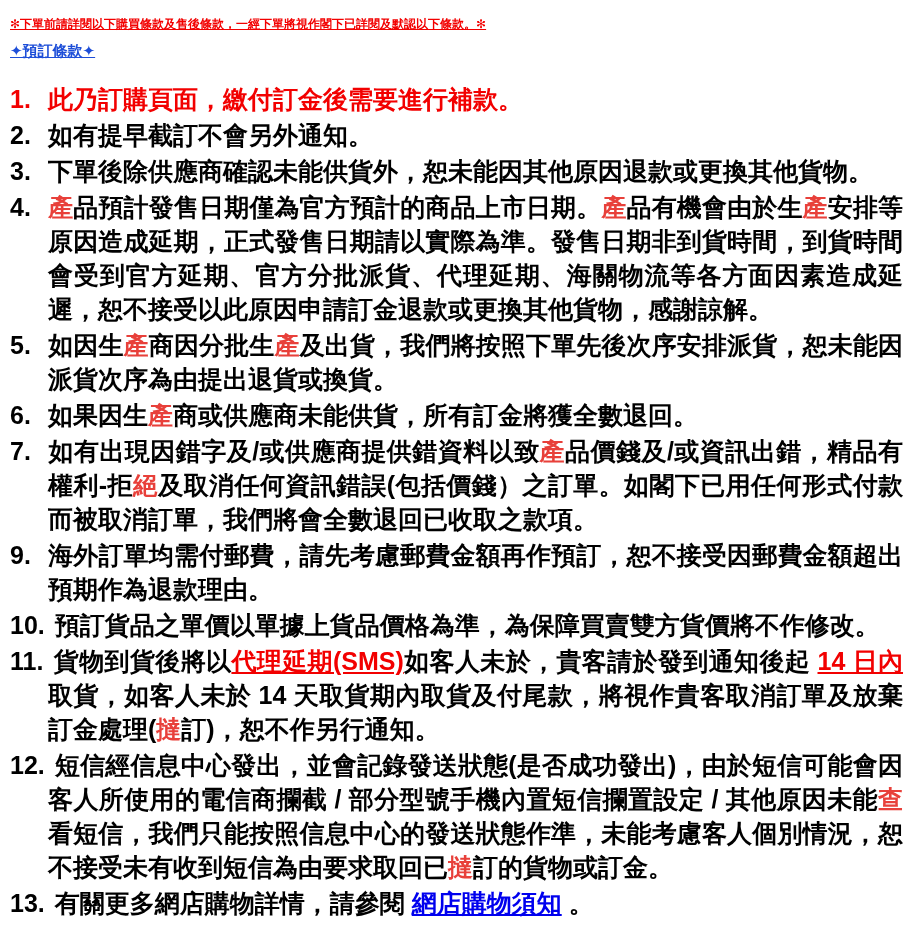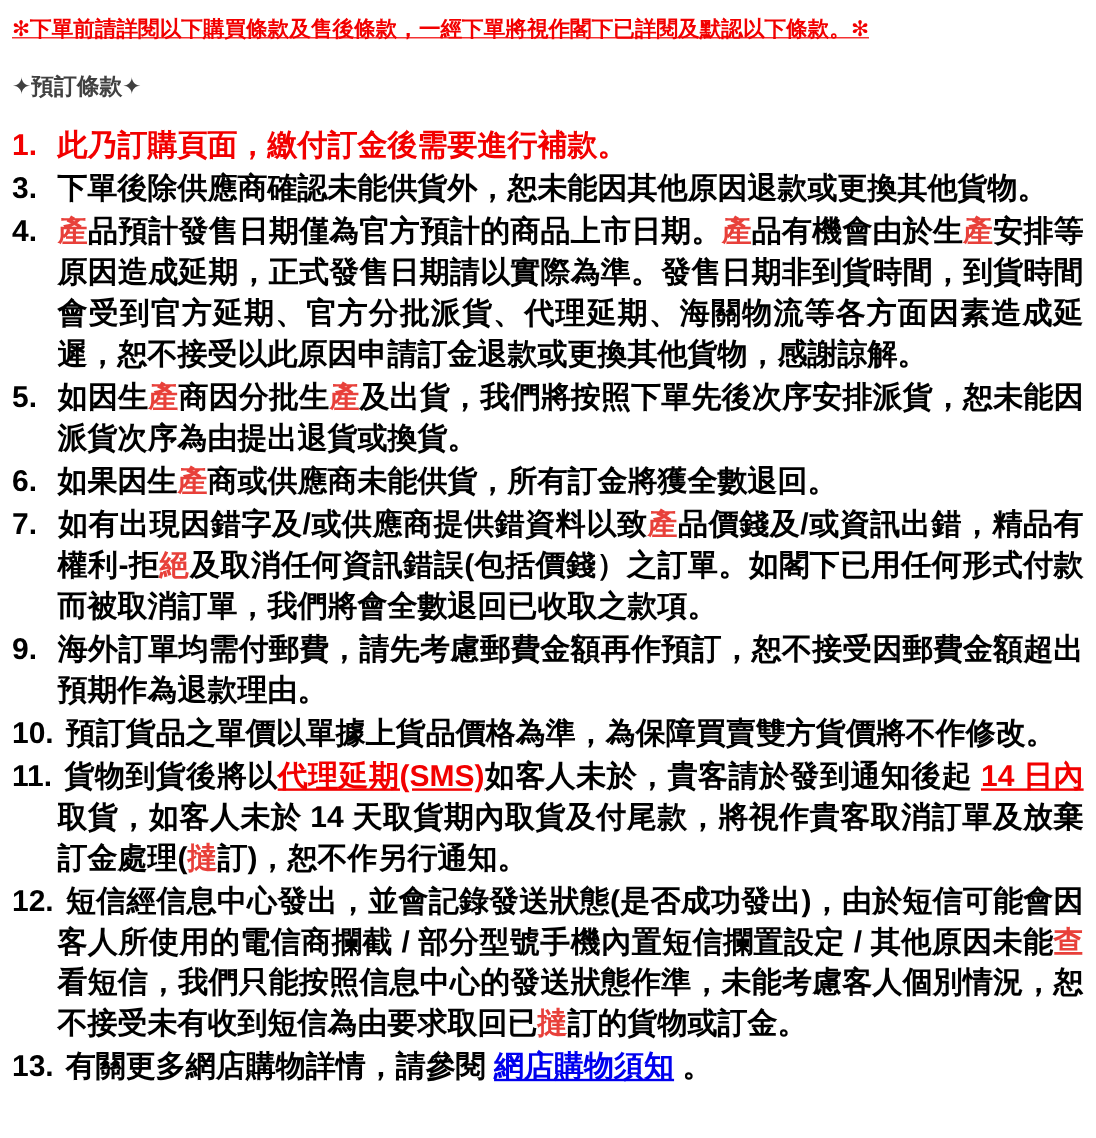--- a/index.html
+++ b/index.html
@@ -19,27 +19,27 @@
     font-family: "Liberation Sans", "DejaVu Sans", sans-serif;
     font-weight: 700;
     color: #000000;
   }
   .page {
     padding: 10px 10px 12px 10px;
   }
   .title {
     color: var(--red);
     text-decoration: underline;
-    font-size: 18px;
+    font-size: 12px;
     line-height: 28px;
-    margin-bottom: 22px;
   }
   .section-header {
-    color: #404040;
-    font-size: 19px;
+    color: #1d4ed8;
+    text-decoration: underline;
+    font-size: 15px;
     line-height: 26px;
     margin-bottom: 18px;
   }
   .terms { }
   .item {
     font-size: 25px;
     line-height: 34px;
     text-align: justify;
     padding-left: 38px;
     text-indent: -38px;
@@ -65,20 +65,21 @@
 </head>
 <body>
 
 <div class="page">
   <div class="title">✻下單前請詳閱以下購買條款及售後條款，一經下單將視作閣下已詳閱及默認以下條款。✻</div>
 
   <div class="section-header">✦預訂條款✦</div>
 
   <div class="terms">
       <div class="item item-red"><span class="num">1.</span><span class="">此乃訂購頁面，繳付訂金後需要進行補款。</span></div>
+      <div class="item"><span class="num">2.</span><span class="">如有提早截訂不會另外通知。</span></div>
       <div class="item"><span class="num">3.</span><span class="">下單後除供應商確認未能供貨外，恕未能因其他原因退款或更換其他貨物。</span></div>
       <div class="item"><span class="num">4.</span><span class="red">產</span><span class="">品預計發售日期僅為官方預計的商品上市日期。</span><span class="red">產</span><span class="">品有機會由於生</span><span class="red">產</span><span class="">安排等原因造成延期，正式發售日期請以實際為準。發售日期非到貨時間，到貨時間會受到官方延期、官方分批派貨、代理延期、海關物流等各方面因素造成延遲，恕不接受以此原因申請訂金退款或更換其他貨物，感謝諒解。</span></div>
       <div class="item"><span class="num">5.</span><span class="">如因生</span><span class="red">產</span><span class="">商因分批生</span><span class="red">產</span><span class="">及出貨，我們將按照下單先後次序安排派貨，恕未能因派貨次序為由提出退貨或換貨。</span></div>
       <div class="item"><span class="num">6.</span><span class="">如果因生</span><span class="red">產</span><span class="">商或供應商未能供貨，所有訂金將獲全數退回。</span></div>
       <div class="item"><span class="num">7.</span><span class="">如有出現因錯字及/或供應商提供錯資料以致</span><span class="red">產</span><span class="">品價錢及/或資訊出錯，精品有權利-拒</span><span class="red">絕</span><span class="">及取消任何資訊錯誤(包括價錢）之訂單。如閣下已用任何形式付款而被取消訂單，我們將會全數退回已收取之款項。</span></div>
       <div class="item"><span class="num">9.</span><span class="">海外訂單均需付郵費，請先考慮郵費金額再作預訂，恕不接受因郵費金額超出預期作為退款理由。</span></div>
       <div class="item"><span class="num">10.</span><span class="">預訂貨品之單價以單據上貨品價格為準，為保障買賣雙方貨價將不作修改。</span></div>
       <div class="item"><span class="num">11.</span><span class="">貨物到貨後將以</span><span class="red-strong underline">代理延期(SMS)</span><span class="">如客人未於，貴客請於發到通知後起 </span><span class="red-strong underline">14 日內</span><span class="">取貨，如客人未於 14 天取貨期內取貨及付尾款，將視作貴客取消訂單及放棄訂金處理(</span><span class="red">撻</span><span class="">訂)，恕不作另行通知。</span></div>
       <div class="item"><span class="num">12.</span><span class="">短信經信息中心發出，並會記錄發送狀態(是否成功發出)，由於短信可能會因客人所使用的電信商攔截 / 部分型號手機內置短信攔置設定 / 其他原因未能</span><span class="red">查</span><span class="">看短信，我們只能按照信息中心的發送狀態作準，未能考慮客人個別情況，恕不接受未有收到短信為由要求取回已</span><span class="red">撻</span><span class="">訂的貨物或訂金。</span></div>
       <div class="item"><span class="num">13.</span><span class="">有關更多網店購物詳情，請參閱 </span><a class="link" href="#">網店購物須知</a><span class=""> 。</span></div>

